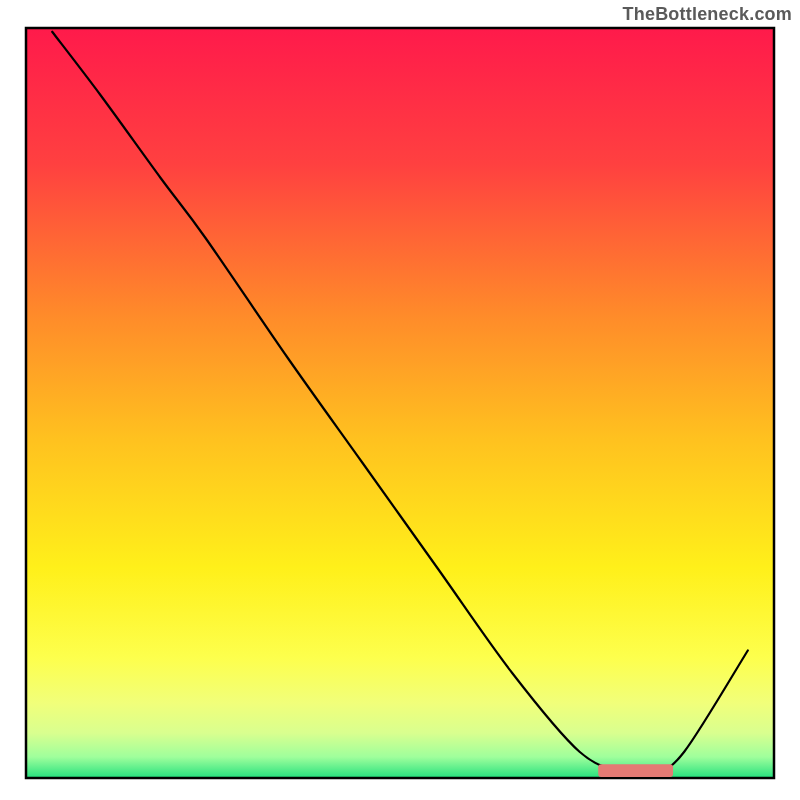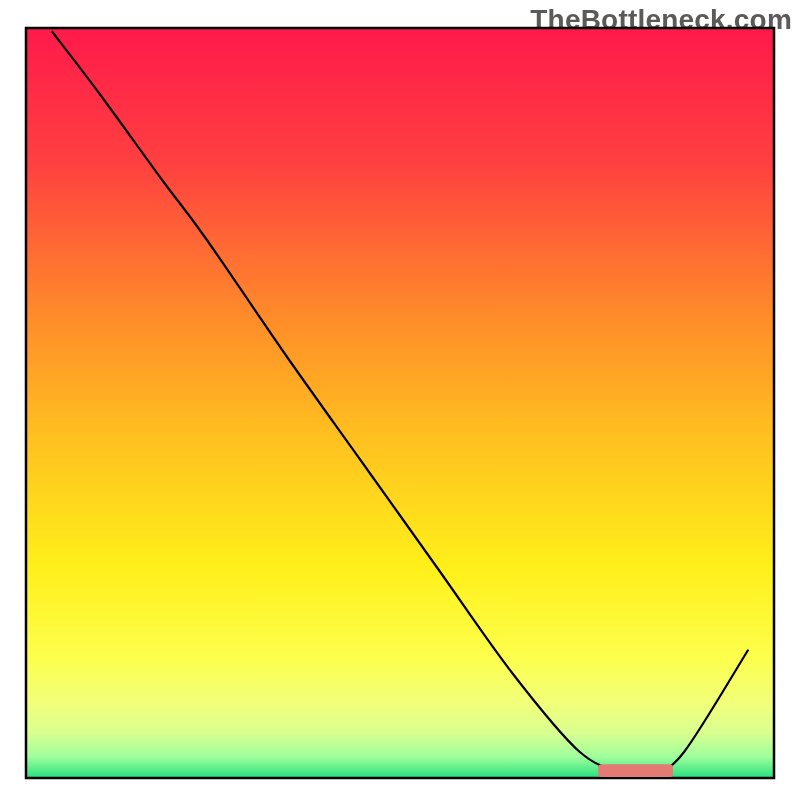--- a/index.html
+++ b/index.html
@@ -13,21 +13,21 @@
   }
   .stage {
     position: relative;
     width: 800px;
     height: 800px;
   }
   .watermark {
     position: absolute;
     top: 4px;
     right: 8px;
-    font-size: 28px;
+    font-size: 18px;
     font-weight: 600;
     color: #5a5a5a;
     letter-spacing: 0.2px;
     user-select: none;
   }
   svg.plot {
     position: absolute;
     left: 0;
     top: 0;
   }

